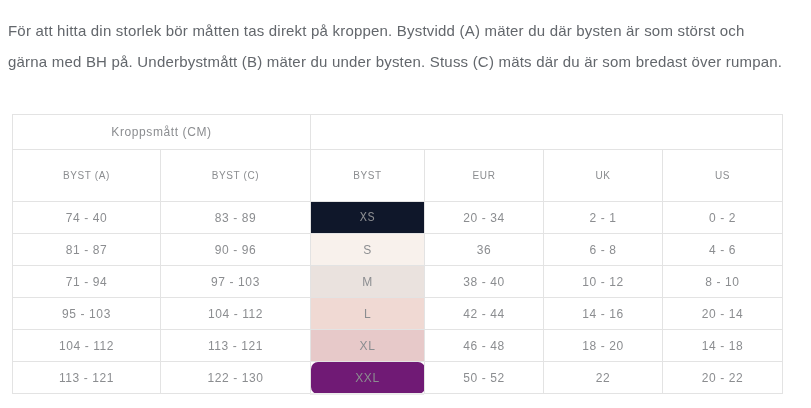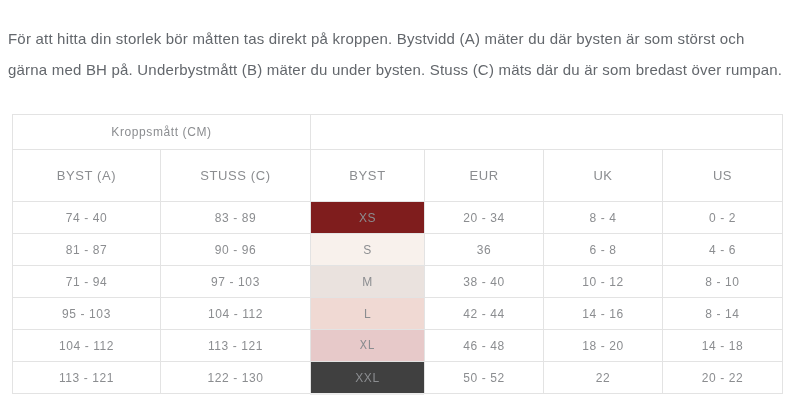--- a/index.html
+++ b/index.html
@@ -5,21 +5,21 @@
   html, body { margin:0; padding:0; }
   body {
     width:811px; height:408px;
     background:#ffffff;
     font-family:"Liberation Sans", sans-serif;
     position:relative;
     overflow:hidden;
   }
   .intro {
     position:absolute;
-    left:8px; top:23px;
+    left:8px; top:15px;
     width:798px;
     color:#63676c;
     font-size:15px;
     line-height:31px;
     font-weight:300;
     letter-spacing:0.2px;
   }
   table.size-chart {
     position:absolute;
     left:12px; top:114px;
@@ -32,21 +32,21 @@
     text-align:center;
     vertical-align:middle;
     color:#8b8d90;
     font-weight:300;
     letter-spacing:0.6px;
     padding:0;
     overflow:hidden;
     white-space:nowrap;
   }
   .group-row th { height:34px; font-size:12px; }
-  .col-row th   { height:51px; font-size:13px; }
+  .col-row th   { height:51px; font-size:10px; }
   tbody td      { height:31px; font-size:12px; }
   .under-line {
     position:absolute;
     left:310px; top:393px;
     width:114px; height:2px;
     background:#ececec;
   }
 </style>
 </head>
 <body>
@@ -65,34 +65,34 @@
     <col style="width:119px">
     <col style="width:120px">
   </colgroup>
   <thead>
     <tr class="group-row">
       <th colspan="2">Kroppsmått (CM)</th>
       <th colspan="4"></th>
     </tr>
     <tr class="col-row">
       <th>BYST (A)</th>
-      <th>STUSS (C)</th>
+      <th>BYST (C)</th>
       <th>BYST</th>
       <th>EUR</th>
       <th>UK</th>
       <th>US</th>
     </tr>
   </thead>
   <tbody>
       <tr>
         <td>74 - 40</td>
         <td>83 - 89</td>
-        <td style="background: #7f1d1d;">XS</td>
+        <td style="background: #0f172a; font-family: Liberation Mono, monospace;">XS</td>
         <td>20 - 34</td>
-        <td>8 - 4</td>
+        <td>2 - 1</td>
         <td>0 - 2</td>
       </tr>
       <tr>
         <td>81 - 87</td>
         <td>90 - 96</td>
         <td style="background: rgb(248, 241, 236);">S</td>
         <td>36</td>
         <td>6 - 8</td>
         <td>4 - 6</td>
       </tr>
@@ -103,34 +103,34 @@
         <td>38 - 40</td>
         <td>10 - 12</td>
         <td>8 - 10</td>
       </tr>
       <tr>
         <td>95 - 103</td>
         <td>104 - 112</td>
         <td style="background: rgb(240, 217, 211);">L</td>
         <td>42 - 44</td>
         <td>14 - 16</td>
-        <td>8 - 14</td>
+        <td>20 - 14</td>
       </tr>
       <tr>
         <td>104 - 112</td>
         <td>113 - 121</td>
-        <td style="background: rgb(231, 201, 201); font-family: Liberation Mono, monospace;">XL</td>
+        <td style="background: rgb(231, 201, 201);">XL</td>
         <td>46 - 48</td>
         <td>18 - 20</td>
         <td>14 - 18</td>
       </tr>
       <tr>
         <td>113 - 121</td>
         <td>122 - 130</td>
-        <td style="background: #404040;">XXL</td>
+        <td style="background: #701a75; border-radius: 7px;">XXL</td>
         <td>50 - 52</td>
         <td>22</td>
         <td>20 - 22</td>
       </tr>
     </tbody>
 </table>
 
 <div class="under-line"></div>
 
 </body></html>

